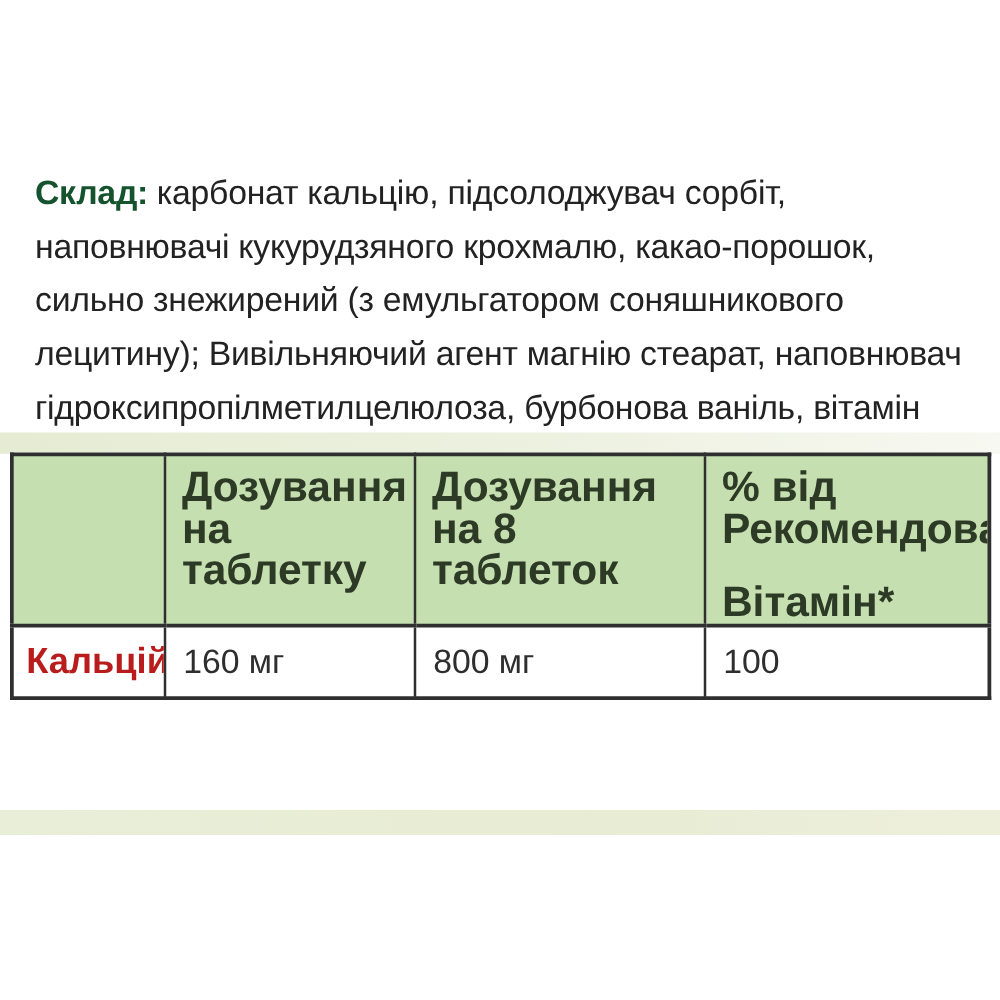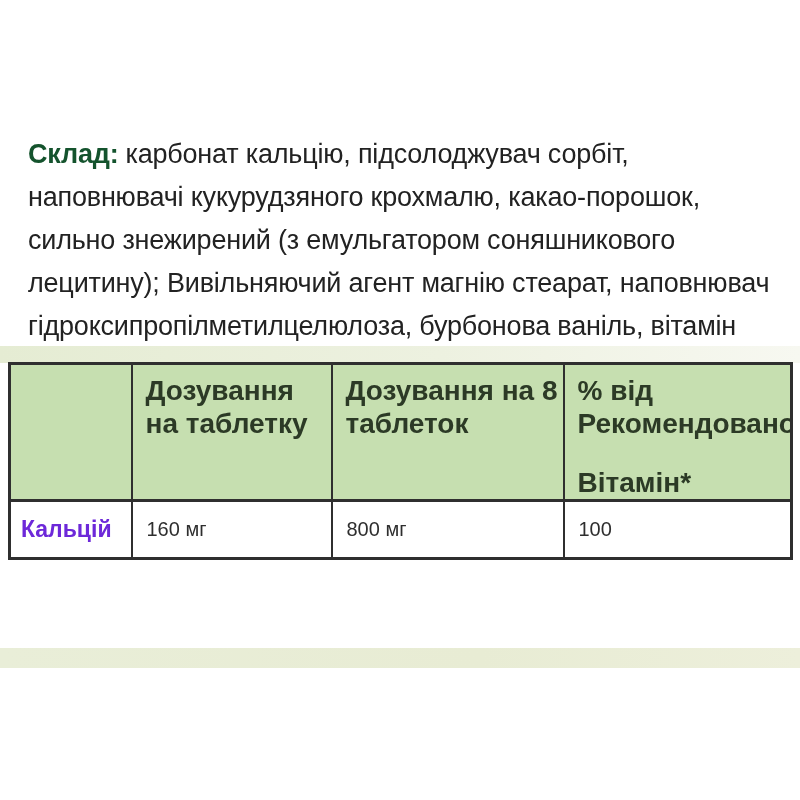--- a/index.html
+++ b/index.html
@@ -47,39 +47,39 @@
     vertical-align:top;
     overflow:hidden;
   }
   table.dosage { border:3px solid #2f2f2f; }
 
   tr.hdr td {
     height:134px;
     background:#c6dfb0;
     color:#2c3a26;
     font-weight:bold;
-    font-size:28px;
+    font-size:34px;
     line-height:33px;
     padding:9px 4px 0 13px;
     border-bottom:3px solid #2f2f2f;
   }
   tr.row1 td { height:58px; vertical-align:middle; }
   tr.row2 td { height:86px; padding-top:11px; }
 
   td.nutrient {
     font-weight:bold;
-    color:#6d28d9;
-    font-size:23px;
+    color:#b91c1c;
+    font-size:29px;
     line-height:33px;
     padding-left:10px;
     padding-right:4px;
     margin-top:22px;
   }
   td.val {
-    font-size:20px;
+    font-size:27px;
     color:#2e2e2e;
     padding-left:14px;
   }
   tr.row1 td.val, tr.row1 td.nutrient { padding-top:0; }
   .hdr-gap { margin-top:26px; }
 </style>
 </head>
 <body>
 
 <div>

